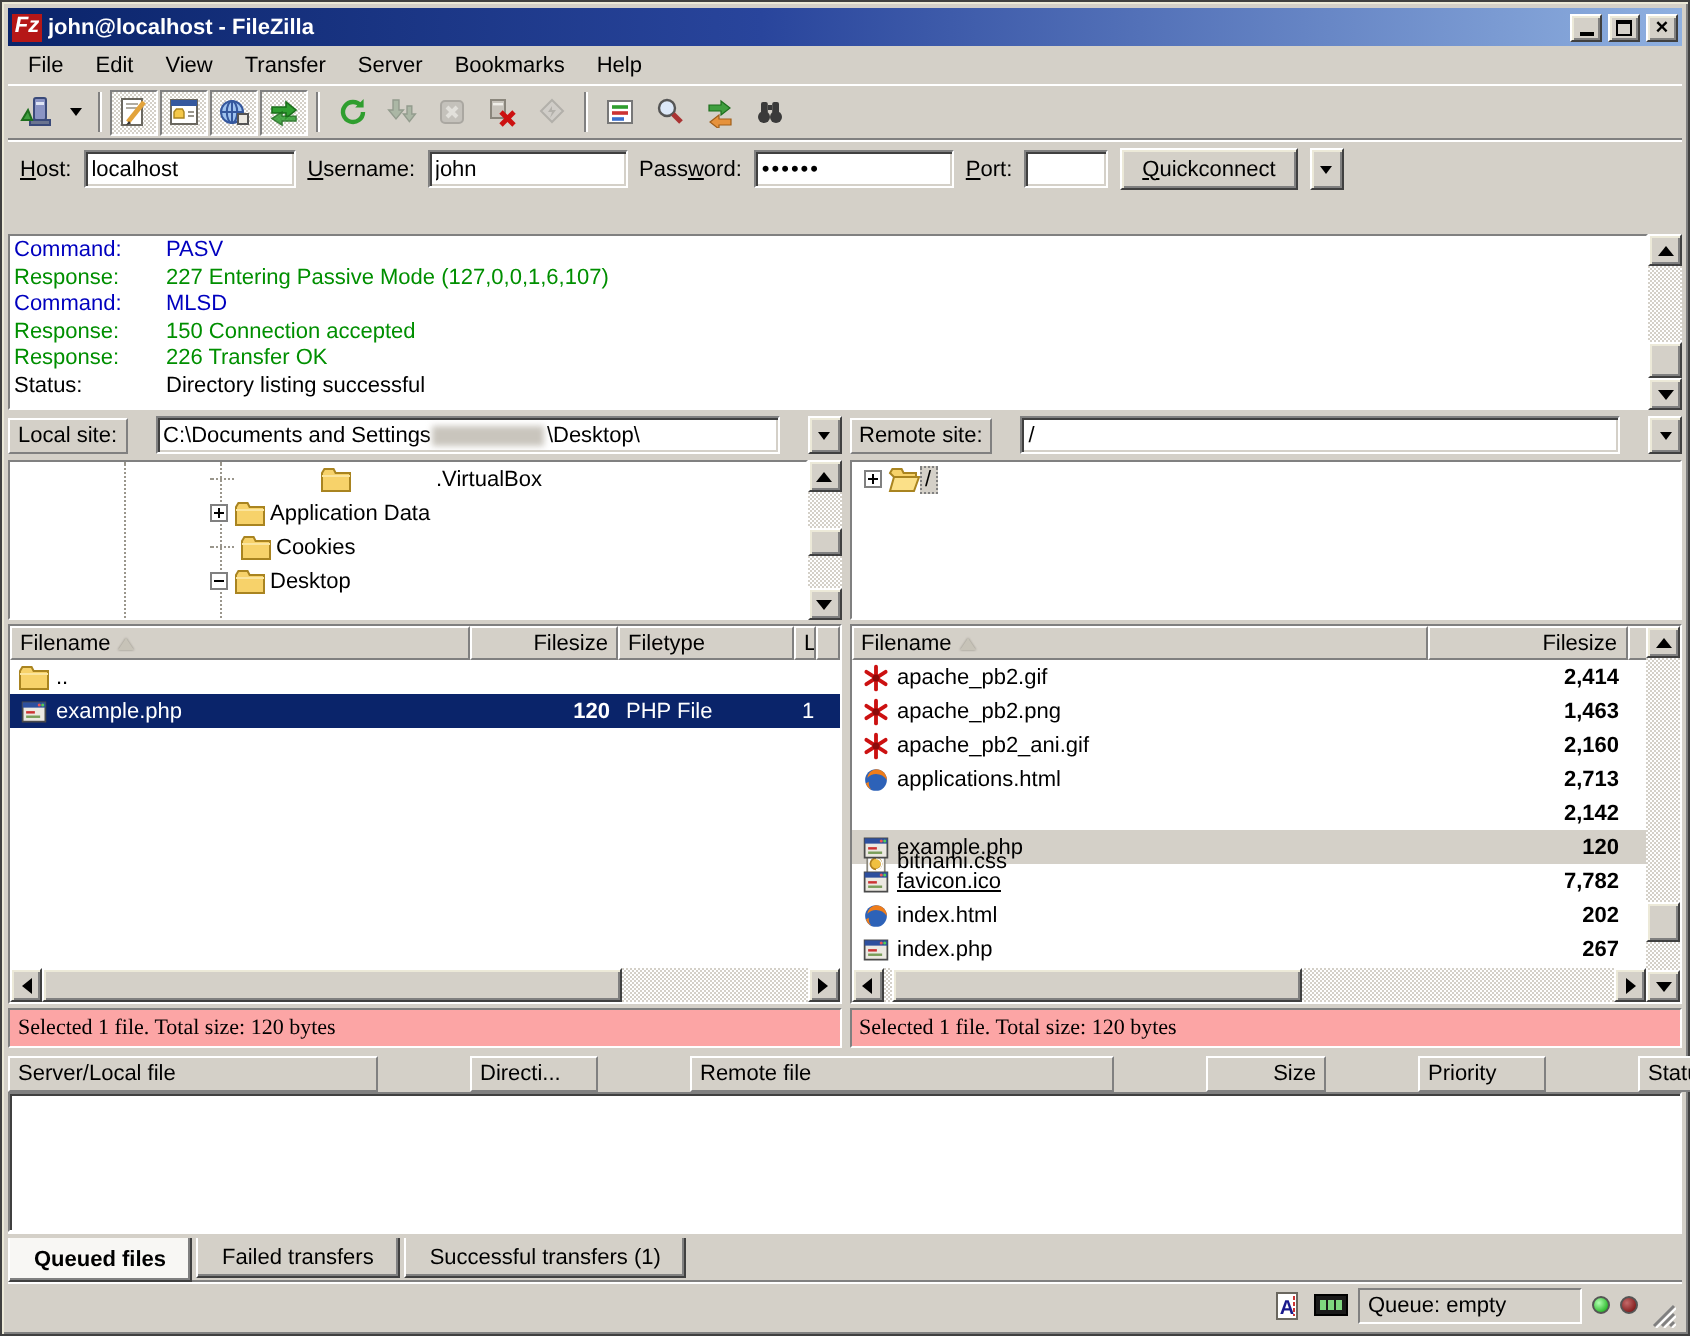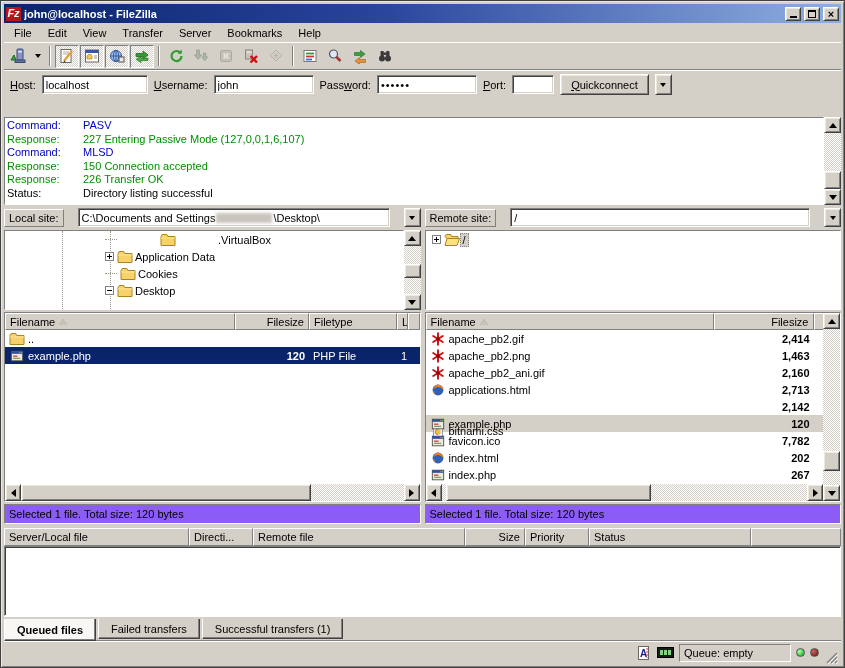--- a/index.html
+++ b/index.html
@@ -99,24 +99,24 @@
   .sortarrow{width:0;height:0;border-left:4px solid transparent;border-right:4px solid transparent;
     border-bottom:6px solid #c7c3b8;filter:drop-shadow(0 0 0.5px #8a867c);}
   .lrows{flex:1;overflow:hidden;}
   .frow{height:17px;display:flex;align-items:center;font-size:11px;white-space:nowrap;}
   .frow .cell{display:flex;align-items:center;overflow:hidden;padding:0 4px;height:17px;}
   .frow .cname{gap:3px;}
   .frow .cnum{justify-content:flex-end;font-weight:bold;}
   .frow.sel-active{background:#0a246a;color:#fff;}
   .frow.sel-inactive{background:#d4d0c8;}
   .lstatus{height:20px;flex:0 0 20px;display:flex;align-items:center;font-size:11px;padding:0 4px;
-    border:1px solid;border-color:#808080 #fff #fff #808080;margin-top:2px;background:#8b5cf6;}
+    border:1px solid;border-color:#808080 #fff #fff #808080;margin-top:2px;background:#fca5a5;font-family:Liberation Serif, serif;}
   
   .queuewrap{flex:0 0 112px;display:flex;flex-direction:column;margin-top:2px;}
-  .qheader{height:18px;flex:0 0 18px;display:flex;}
+  .qheader{height:18px;flex:0 0 18px;display:flex;gap:46px;}
   .qbody{flex:1;background:#fff;border:1px solid;border-color:#808080 #fff #fff #808080;
     box-shadow:inset 1px 1px 0 #404040;}
   .tabsrow{height:24px;flex:0 0 24px;display:flex;align-items:flex-start;padding-top:2px;
     border-top:1px solid #fff;gap:2px;}
   .tab{height:20px;padding:2px 12px;font-size:11px;background:#d4d0c8;
     border:1px solid;border-color:#fff #404040 #404040 #fff;border-top:none;
     box-shadow:inset -1px -1px 0 #808080;display:flex;align-items:center;}
   .tab.active{background:#f8f7f4;font-weight:bold;height:22px;border-top:none;z-index:2;}
   
   .statusbar{height:24px;flex:0 0 24px;display:flex;align-items:center;justify-content:flex-end;gap:5px;
@@ -618,21 +618,21 @@
                         <circle cx="13" cy="4" r=".9" fill="#5c5"></circle>
                         <rect x="3.5" y="7.5" width="5" height="1.4" fill="#cc3333"></rect>
                         <rect x="3.5" y="10" width="8" height="1.4" fill="#7a9e5a"></rect>
                       </svg>
                     </span>
                     <span>example.php</span>
                   </span>
                   <span class="cell cnum" style="flex: 0 0 100px;">120</span>
                 </div>
                 <div class="frow">
-                  <span class="cell cname" style="flex: 0 0 288px; width: 288px;">
+                  <span class="cell cname" style="flex: 0 0 288px; width: 288px; text-decoration: underline;">
                     <span class="icon14">
                       <svg viewBox="0 0 16 16">
                         <rect x="1.5" y="2.5" width="13" height="11" fill="#ece9e2" stroke="#4a4a4a"></rect>
                         <rect x="1.5" y="2.5" width="13" height="3" fill="#2d4f9e"></rect>
                         <circle cx="11" cy="4" r=".9" fill="#e55"></circle>
                         <circle cx="13" cy="4" r=".9" fill="#5c5"></circle>
                         <rect x="3.5" y="7.5" width="5" height="1.4" fill="#cc3333"></rect>
                         <rect x="3.5" y="10" width="8" height="1.4" fill="#7a9e5a"></rect>
                       </svg>
                     </span>

